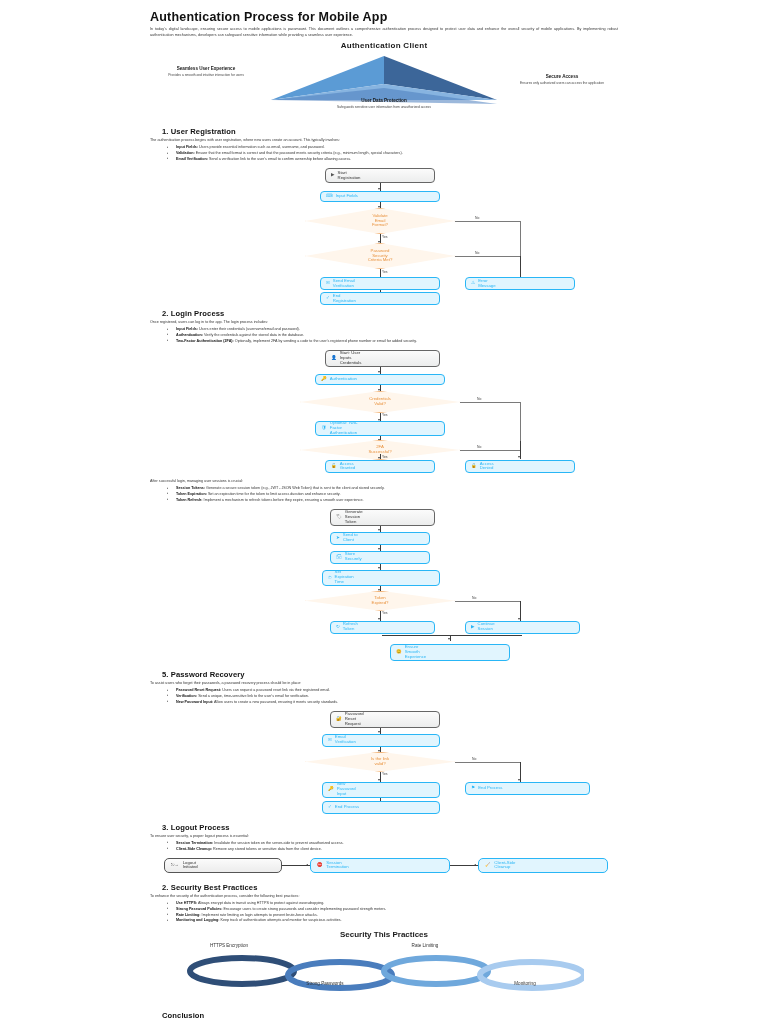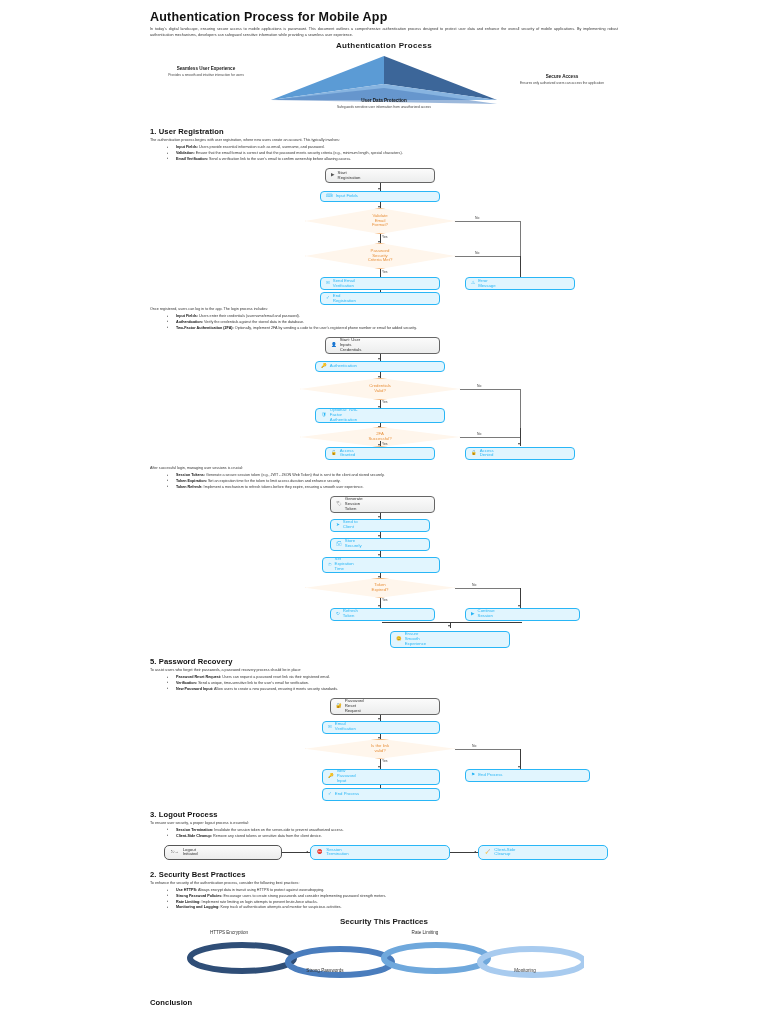--- a/index.html
+++ b/index.html
@@ -14,21 +14,21 @@
   h1.doc-title {
     font-size:12.5px; font-weight:bold; letter-spacing:0.2px;
     margin:4px 0 3px 0; color:#111; line-height:1.15;
   }
   .para {
     font-size:3.7px; line-height:1.45; color:#333; text-align:justify;
     margin:0 0 3px 0; letter-spacing:0.05px;
   }
   h2.sec-title {
     font-size:7.6px; font-weight:bold; color:#111;
-    margin:6px 0 2px 0; letter-spacing:0.1px;
+    margin:6px 0 2px 12px; letter-spacing:0.1px;
   }
   .sec-intro { font-size:3.7px; line-height:1.4; color:#333; margin:0 0 2px 0; }
   ul.bullets { margin:0 0 3px 0; padding-left:26px; list-style:none; }
   ul.bullets li {
     font-size:3.7px; line-height:1.42; color:#333; position:relative;
     margin:0 0 0.5px 0; text-align:justify;
   }
   ul.bullets li:before {
     content:"\25AA"; position:absolute; left:-9px; top:-0.5px; font-size:3.2px; color:#333;
   }
@@ -101,21 +101,21 @@
 </style>
 </head>
 <body>
 
 <div class="page">
 
   <h1 class="doc-title">Authentication Process for Mobile App</h1>
   <p class="para">In today's digital landscape, ensuring secure access to mobile applications is paramount. This document outlines a comprehensive authentication process designed to protect user data and enhance the overall security of mobile applications. By implementing robust authentication mechanisms, developers can safeguard sensitive information while providing a seamless user experience.</p>
 
   <div class="hero">
-    <div class="hero-title">Authentication Process</div>
+    <div class="hero-title">Authentication Client</div>
     <div class="tri-wrap">
       <svg class="tri-svg" width="250" height="52" viewBox="0 0 250 52">
         <polygon points="125,2 12,46 125,30" fill="#5B9BD5"></polygon>
         <polygon points="125,2 238,46 125,30" fill="#3C6699"></polygon>
         <polygon points="12,46 238,46 125,30" fill="#87B4E0"></polygon>
         <polygon points="12,46 238,50 125,34" fill="#4A7DBD" opacity="0.55"></polygon>
       </svg>
       <div class="tri-label tri-left">
         <div class="tl-head">Seamless User Experience</div>
         <div class="tl-sub">Provides a smooth and intuitive interaction for users</div>
@@ -194,20 +194,21 @@
 Message</span>
     </div>
     <div class="edge v" style="left:230px; top:13px; height:4px;"></div>
     <div class="node proc" style="left:170px; top:15px; width:120px; height:13px;">
       <span class="ico">✓</span>
       <span class="nlabel">End
 Registration</span>
     </div>
   </div>
 
+  <h2 class="sec-title">2. Login Process</h2>
   <p class="sec-intro">Once registered, users can log in to the app. The login process includes:</p>
   <ul class="bullets">
     <li><b>Input Fields:</b><span> Users enter their credentials (username/email and password).</span></li>
     <li><b>Authentication:</b><span> Verify the credentials against the stored data in the database.</span></li>
     <li><b>Two-Factor Authentication (2FA):</b><span> Optionally, implement 2FA by sending a code to the user's registered phone number or email for added security.</span></li>
   </ul>
 
   <div class="flow" style="height:108px;">
     <div class="node start" style="left:175px; top:2px; width:115px; height:17px;">
       <span class="ico">👤</span>

